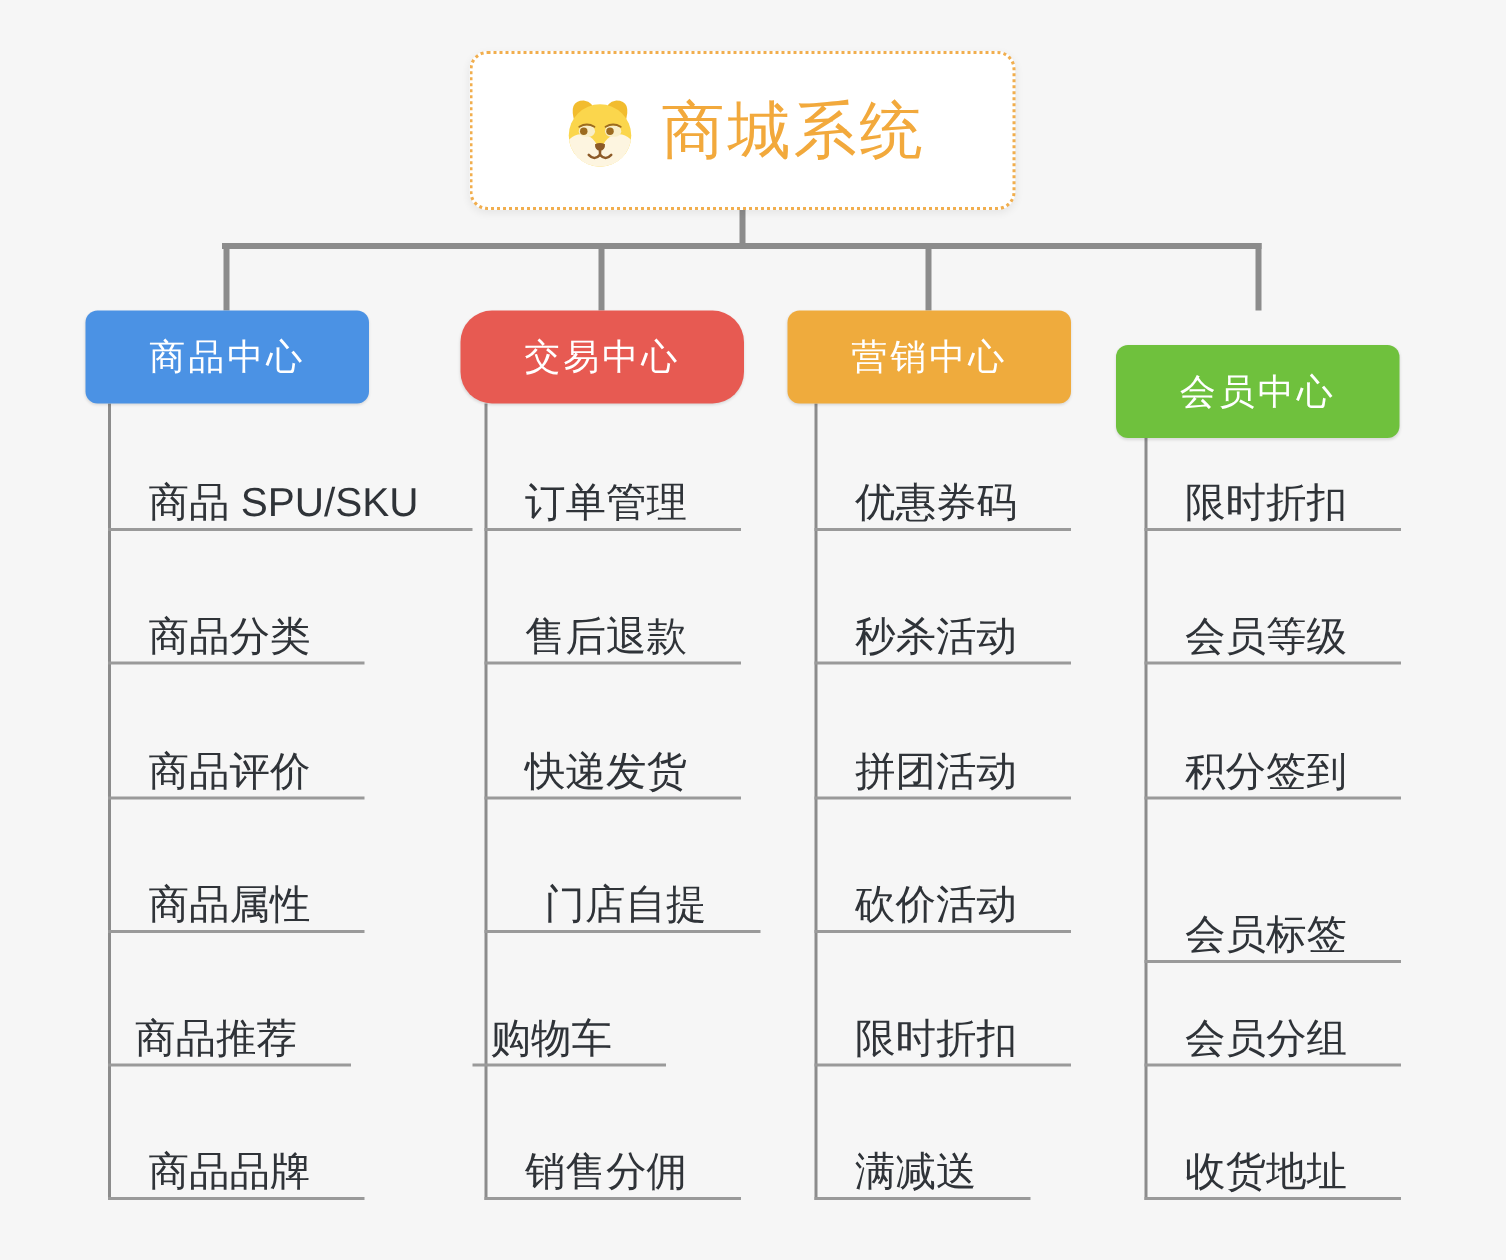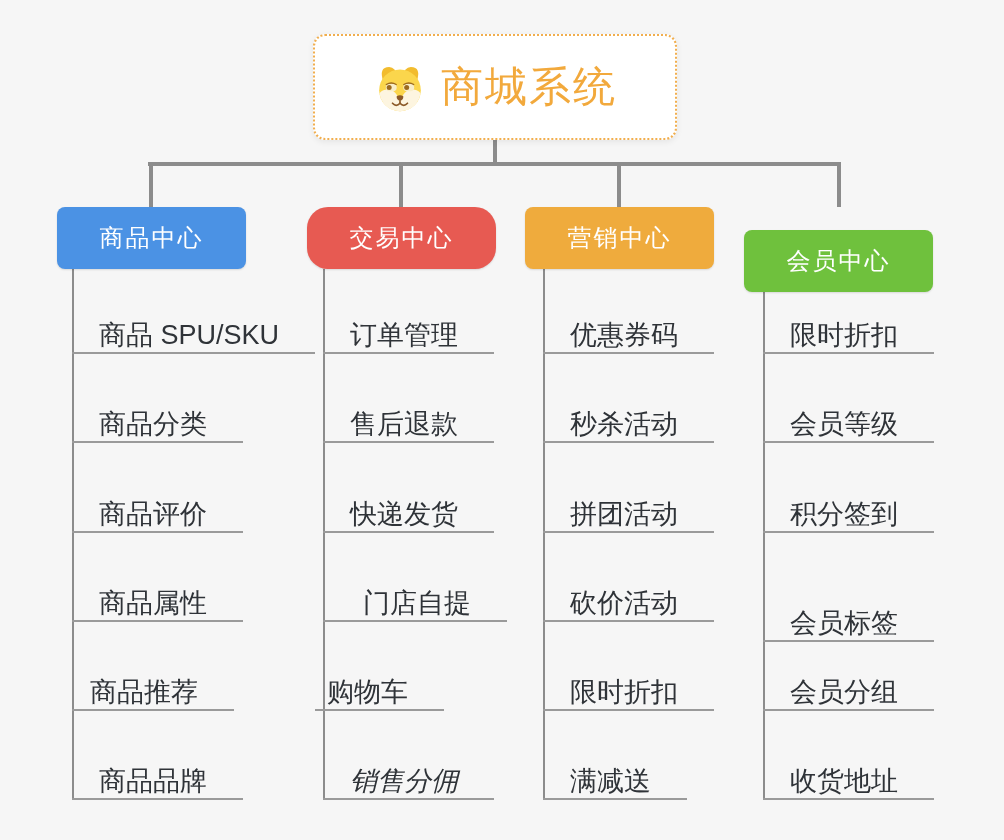--- a/index.html
+++ b/index.html
@@ -126,21 +126,21 @@
 
   <div class="branch-box" style="left: 307px; background-color: rgb(231, 90, 82); border-radius: 21px;">
     <span>交易中心</span>
   </div>
   <div>
     <div class="subtopic" style="left:323px; top:320px;">订单管理</div>
     <div class="subtopic" style="left:323px; top:409px;">售后退款</div>
     <div class="subtopic" style="left:323px; top:499px;">快递发货</div>
     <div class="subtopic" style="left:323px; top:588px;padding-left:40px;">门店自提</div>
     <div class="subtopic" style="left:315px; top:677px;padding-left:12px;">购物车</div>
-    <div class="subtopic" style="left:323px; top:766px;font-style:italic;">销售分佣</div>
+    <div class="subtopic" style="left:323px; top:766px;">销售分佣</div>
   </div>
 
   <div class="branch-box" style="left: 525px; background-color: rgb(239, 171, 61);">
     <span>营销中心</span>
   </div>
   <div>
     <div class="subtopic" style="left:543px; top:320px;">优惠券码</div>
     <div class="subtopic" style="left:543px; top:409px;">秒杀活动</div>
     <div class="subtopic" style="left:543px; top:499px;">拼团活动</div>
     <div class="subtopic" style="left:543px; top:588px;">砍价活动</div>

